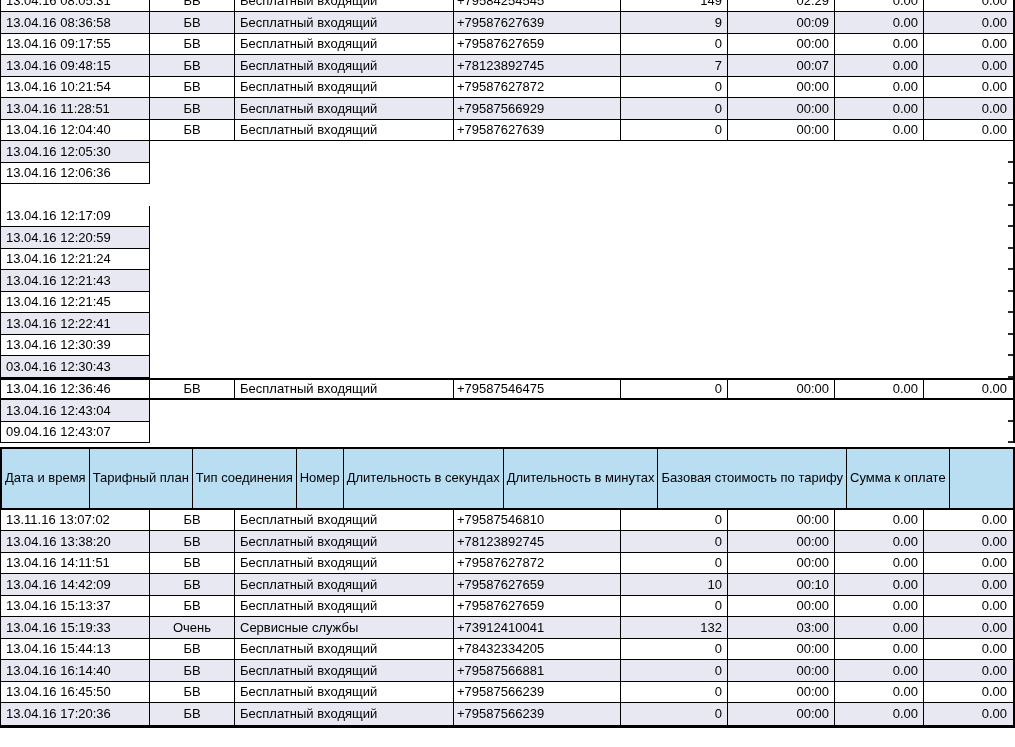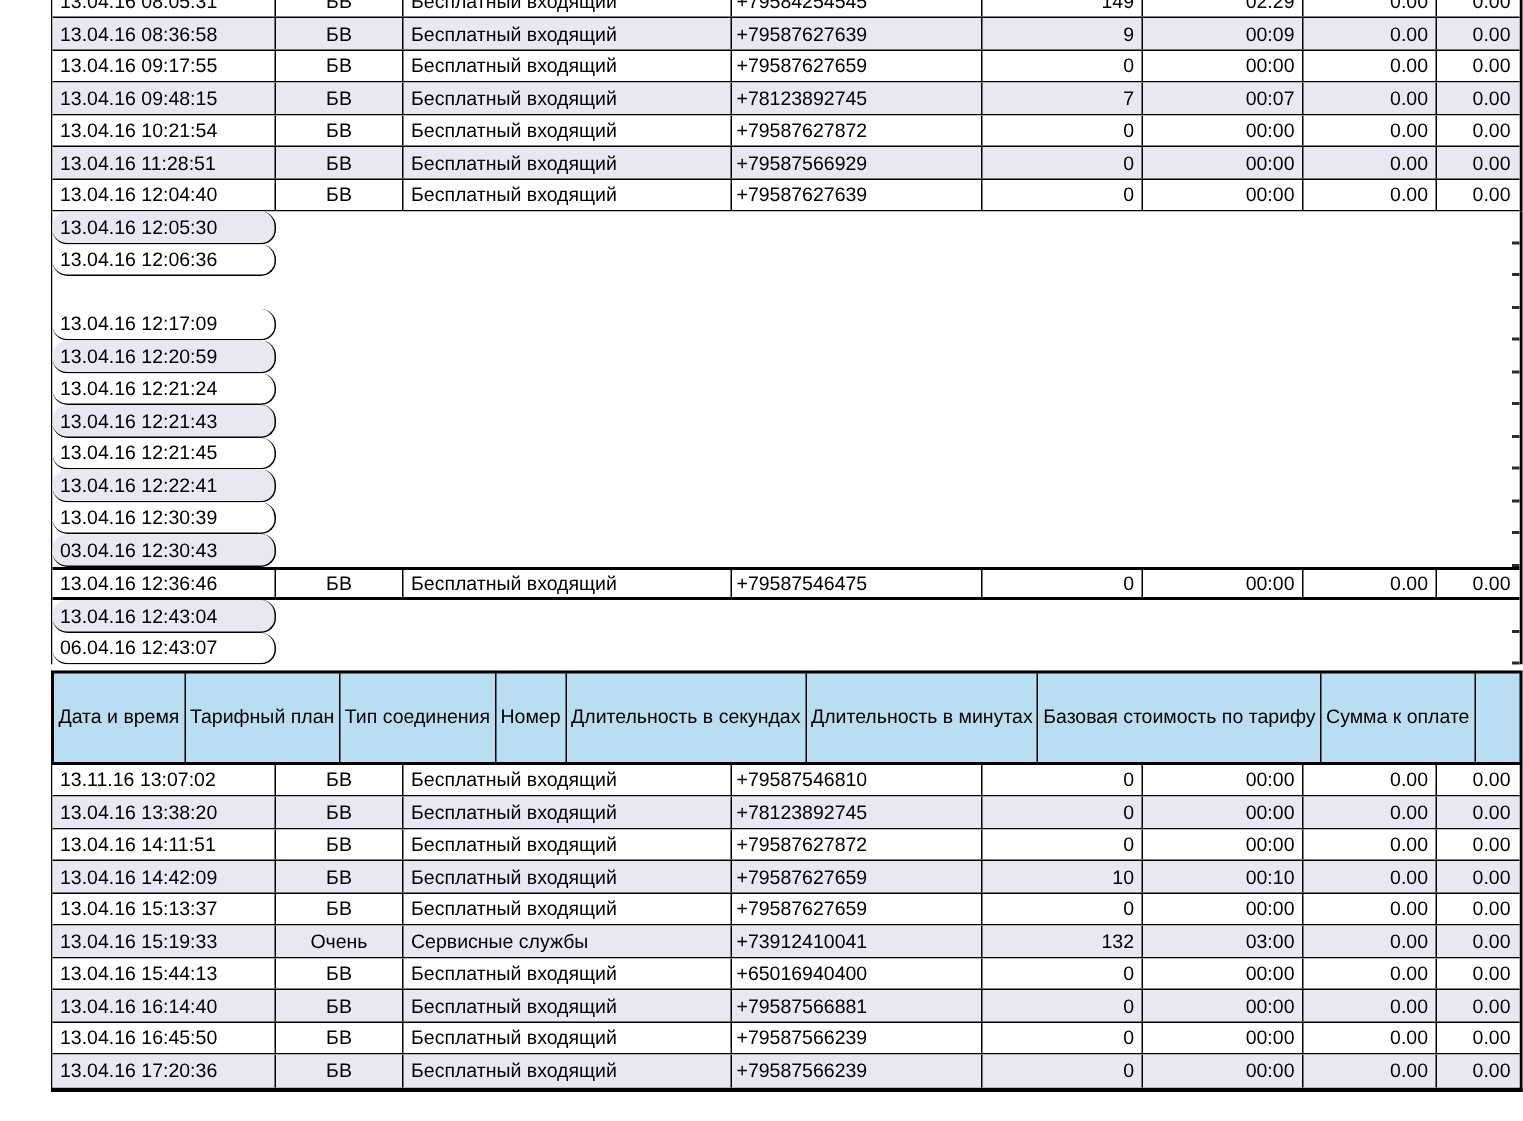--- a/index.html
+++ b/index.html
@@ -2,21 +2,21 @@
 <html style="--header_bg: #b9def2; --alt_row_bg: #e8e8f2; --border: #000000;"><head>
 <meta charset="utf-8">
 <style>
   * { box-sizing: border-box; margin: 0; padding: 0; }
   html, body { background: #fff; }
   body {
     width: 1015px; height: 747px; overflow: hidden;
     font-family: "Liberation Sans", sans-serif;
     font-size: 13px; color: #000;
   }
-  .page { width: 1015px; height: 747px; position: relative; background: #fff; padding-left: 34px; }
+  .page { width: 1015px; height: 747px; position: relative; background: #fff; }
 
   
   .sect { border-left: 1px solid #000; border-right: 2px solid #000; }
   .row { display: flex; height: 21.5px; background: #fff; border-bottom: 1px solid #000; }
   .cell {
     display: flex; align-items: center; overflow: hidden;
     border-right: 1px solid #000; height: 100%;
     white-space: nowrap;
   }
   .c1 { width: 149px; padding-left: 5px; }
@@ -36,21 +36,21 @@
 
   
   .row.partial { height: 12px; border-bottom: 1px solid #000; }
   .row.partial .cell { align-items: flex-start; }
   .row.partial .cell span { position: relative; top: -10px; line-height: 21px; }
 
   
   .nrow { display: flex; height: 21.5px; background: #fff; }
   .nrow .nc {
     width: 149px; border-right: 1px solid #000; border-bottom: 1px solid #000;
-    display: flex; align-items: center; padding-left: 5px; white-space: nowrap; border-radius: 10px;
+    display: flex; align-items: center; padding-left: 5px; white-space: nowrap;
   }
   .nrow .filler { flex: 1; position: relative; }
   .nrow .filler::after {           
     content: ""; position: absolute; right: 0; bottom: 0;
     width: 5px; height: 2px; background: #2a2a2a;
   }
   .narrow-wrap { border-right: 2px solid #000; border-left: 1px solid #000; }
 
   
   #mid-row { border-top: 2px solid #000; border-bottom: 2px solid #000; height: 22.5px; }
@@ -244,21 +244,21 @@
 
     <div id="narrow2">
 
 
         <div class="nrow">
           <div class="nc">13.04.16 12:43:04</div>
           <div class="filler"></div>
         </div>
 
         <div class="nrow">
-          <div class="nc">06.04.16 12:43:07</div>
+          <div class="nc">09.04.16 12:43:07</div>
           <div class="filler"></div>
         </div>
       </div>
   </div>
 
   <div class="gap"></div>
 
   <div class="thead" id="thead">
 
       <div class="cell">Дата и время</div>
@@ -344,21 +344,21 @@
           <div class="cell c5">132</div>
           <div class="cell c6">03:00</div>
           <div class="cell c7">0.00</div>
           <div class="cell c8">0.00</div>
         </div>
 
         <div class="row">
           <div class="cell c1">13.04.16 15:44:13</div>
           <div class="cell c2">БВ</div>
           <div class="cell c3">Бесплатный входящий</div>
-          <div class="cell c4">+65016940400</div>
+          <div class="cell c4">+78432334205</div>
           <div class="cell c5">0</div>
           <div class="cell c6">00:00</div>
           <div class="cell c7">0.00</div>
           <div class="cell c8">0.00</div>
         </div>
 
         <div class="row">
           <div class="cell c1">13.04.16 16:14:40</div>
           <div class="cell c2">БВ</div>
           <div class="cell c3">Бесплатный входящий</div>

